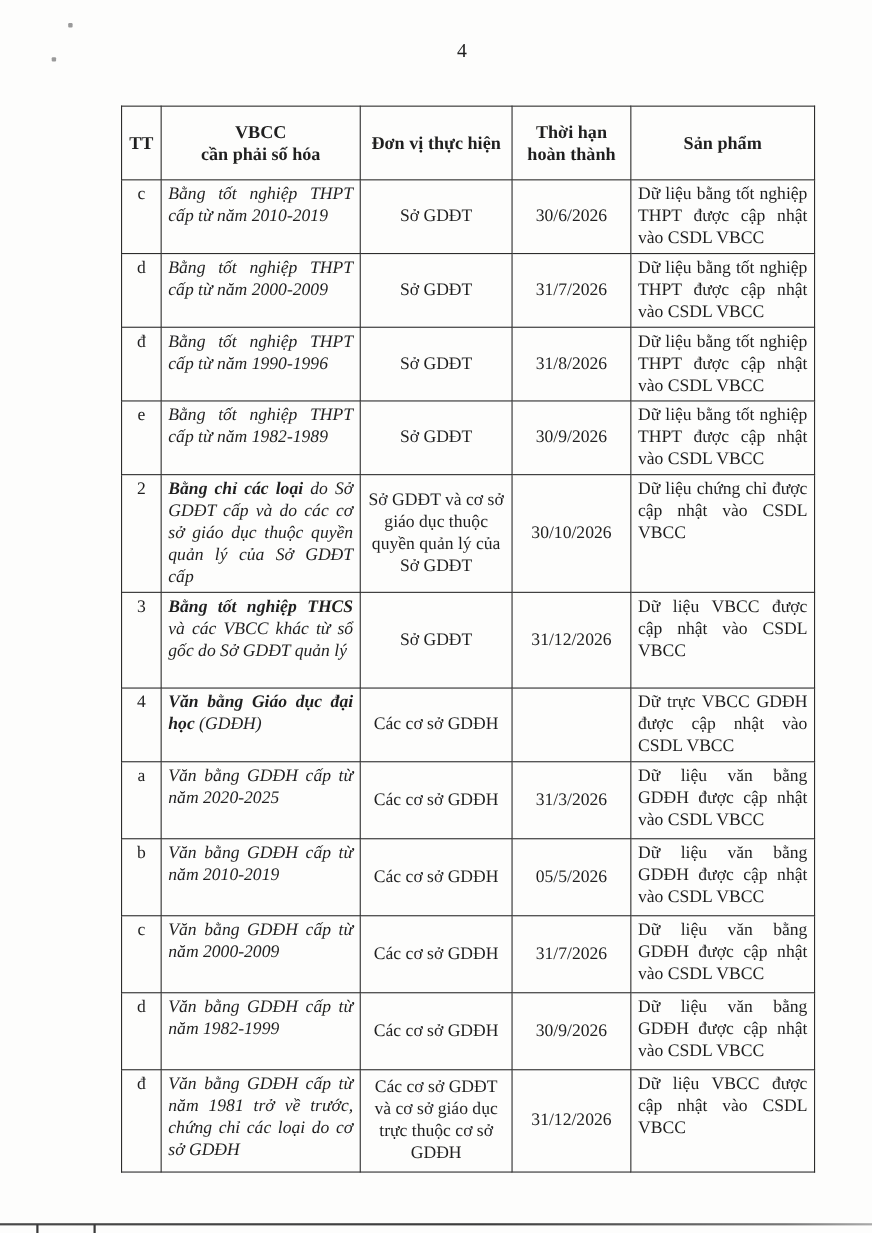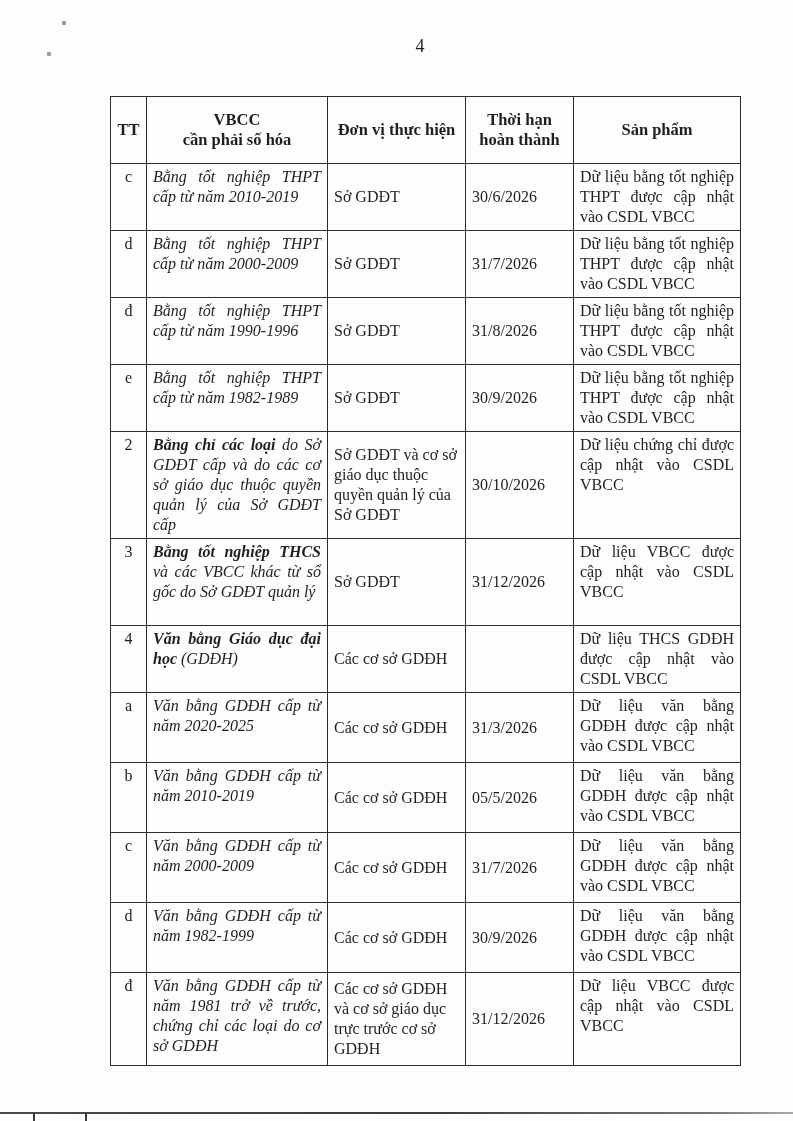--- a/index.html
+++ b/index.html
@@ -58,26 +58,27 @@
     vertical-align: top;
     padding-top: 5px;
   }
   td.cell-vbcc {
     text-align: justify;
     vertical-align: top;
     padding-top: 5px;
     font-style: italic;
   }
   td.cell-unit {
+    text-align: center;
     vertical-align: middle;
     padding-left: 10px;
     padding-right: 10px;
   }
   td.cell-deadline {
-    text-align: left;
+    text-align: center;
     vertical-align: middle;
   }
   td.cell-product {
     text-align: justify;
     vertical-align: top;
     padding-top: 5px;
     padding-left: 4px;
     padding-right: 4px;
   }
   td.cell-vbcc b, td.cell-vbcc span { white-space: normal; }
@@ -179,21 +180,21 @@
           <td class="cell-vbcc"><b>Bằng tốt nghiệp THCS</b><span> và các VBCC khác từ sổ gốc do Sở GDĐT quản lý</span></td>
           <td class="cell-unit">Sở GDĐT</td>
           <td class="cell-deadline">31/12/2026</td>
           <td class="cell-product">Dữ liệu VBCC được cập nhật vào CSDL VBCC</td>
         </tr>
         <tr style="height: 65px;">
           <td class="cell-tt">4</td>
           <td class="cell-vbcc"><b>Văn bằng Giáo dục đại học</b><span> (GDĐH)</span></td>
           <td class="cell-unit">Các cơ sở GDĐH</td>
           <td class="cell-deadline"></td>
-          <td class="cell-product">Dữ liệu THCS GDĐH được cập nhật vào CSDL VBCC</td>
+          <td class="cell-product">Dữ trực VBCC GDĐH được cập nhật vào CSDL VBCC</td>
         </tr>
         <tr style="height: 70px;">
           <td class="cell-tt">a</td>
           <td class="cell-vbcc"><span>Văn bằng GDĐH cấp từ năm 2020-2025</span></td>
           <td class="cell-unit">Các cơ sở GDĐH</td>
           <td class="cell-deadline">31/3/2026</td>
           <td class="cell-product">Dữ liệu văn bằng GDĐH được cập nhật vào CSDL VBCC</td>
         </tr>
         <tr style="height: 70px;">
           <td class="cell-tt">b</td>
@@ -212,21 +213,21 @@
         <tr style="height: 70px;">
           <td class="cell-tt">d</td>
           <td class="cell-vbcc"><span>Văn bằng GDĐH cấp từ năm 1982-1999</span></td>
           <td class="cell-unit">Các cơ sở GDĐH</td>
           <td class="cell-deadline">30/9/2026</td>
           <td class="cell-product">Dữ liệu văn bằng GDĐH được cập nhật vào CSDL VBCC</td>
         </tr>
         <tr style="height: 93px;">
           <td class="cell-tt">đ</td>
           <td class="cell-vbcc"><span>Văn bằng GDĐH cấp từ năm 1981 trở về trước, chứng chỉ các loại do cơ sở GDĐH</span></td>
-          <td class="cell-unit">Các cơ sở GDĐH và cơ sở giáo dục trực trước cơ sở GDĐH</td>
+          <td class="cell-unit">Các cơ sở GDĐT và cơ sở giáo dục trực thuộc cơ sở GDĐH</td>
           <td class="cell-deadline">31/12/2026</td>
           <td class="cell-product">Dữ liệu VBCC được cập nhật vào CSDL VBCC</td>
         </tr>
       </tbody>
   </table>
 
   <div class="bottom-scan-line"></div>
   <div class="bottom-tick bottom-tick-1"></div>
   <div class="bottom-tick bottom-tick-2"></div>
 

